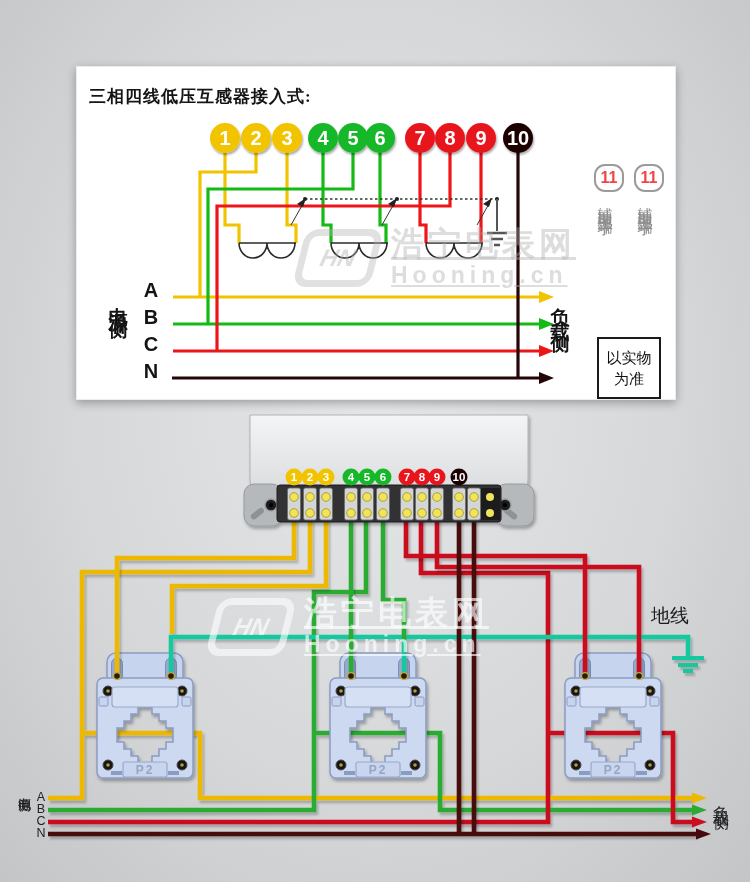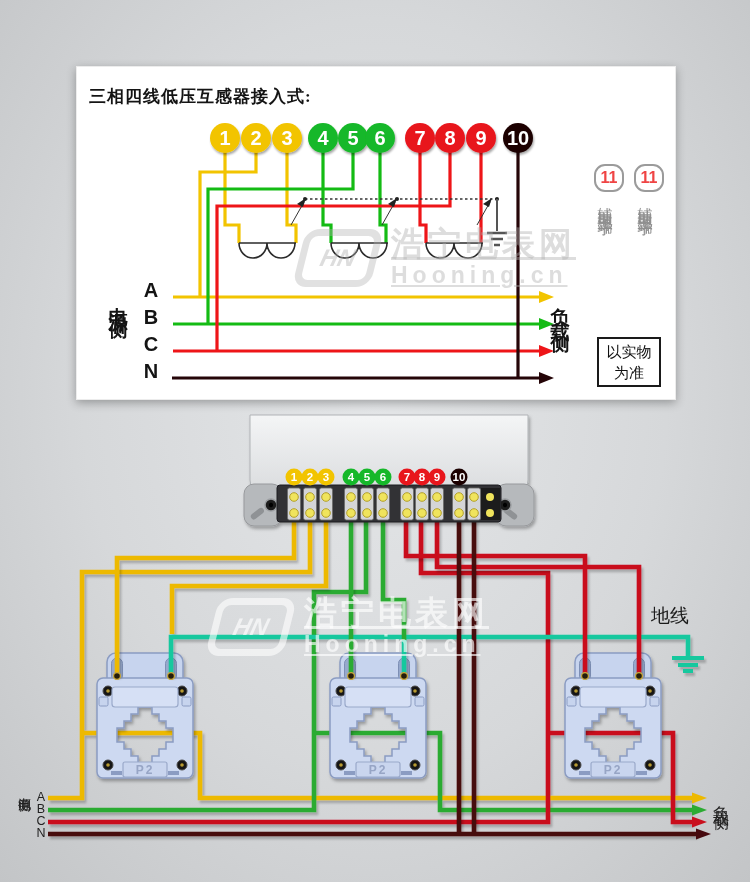--- a/index.html
+++ b/index.html
@@ -12,21 +12,21 @@
          border:1px solid #ececec;box-shadow:0 3px 9px rgba(0,0,0,.3);}
   #panel-title{position:absolute;left:12px;top:18px;font-size:17px;font-weight:bold;color:#141414;letter-spacing:1px;font-family:Liberation Serif, serif;}
   #top-svg{position:absolute;left:0;top:0;}
   .vtext{position:absolute;writing-mode:vertical-rl;text-orientation:upright;color:#141414;pointer-events:none;}
   .phTop{position:absolute;width:24px;text-align:center;font-size:20px;font-weight:600;color:#141414;}
   .phBot{position:absolute;width:16px;text-align:center;font-size:12.5px;color:#222;}
   .aux-box{position:absolute;width:26px;height:24px;border:2px solid #9b9b9b;border-radius:11px;background:#fff;
            color:#ef4444;font-size:16px;font-weight:bold;line-height:24px;text-align:center;}
   .aux-label{font-size:15px;color:#8f8f8f;letter-spacing:3px;}
   #note-box{position:absolute;left:520px;top:270px;width:52px;border:2px solid #1a1a1a;background:#fff;
-            padding:2px 4px;text-align:center;font-size:15px;line-height:21px;color:#101010;}
+            padding:8px 4px;text-align:center;font-size:15px;line-height:21px;color:#101010;}
   
   .wm{position:absolute;display:flex;align-items:center;gap:14px;pointer-events:none;z-index:6;}
   .wm-logo{width:64px;height:44px;border:7px solid;border-radius:14px;transform:skewX(-14deg);
            display:flex;align-items:center;justify-content:center;font-style:italic;font-weight:bold;font-size:24px;}
   .wm-name{font-size:33px;font-weight:bold;letter-spacing:4px;line-height:34px;text-decoration:underline;}
   .wm-domain{font-size:23px;font-weight:bold;letter-spacing:5px;line-height:28px;text-decoration:underline;}
   #wm-top{left:222px;top:160px;color:rgba(175,175,175,.42);}
   #wm-top .wm-logo{border-color:rgba(175,175,175,.38);}
   #wm-bottom{left:212px;top:596px;color:rgba(255,255,255,.65);}
   #wm-bottom .wm-logo{border-color:rgba(255,255,255,.6);}

